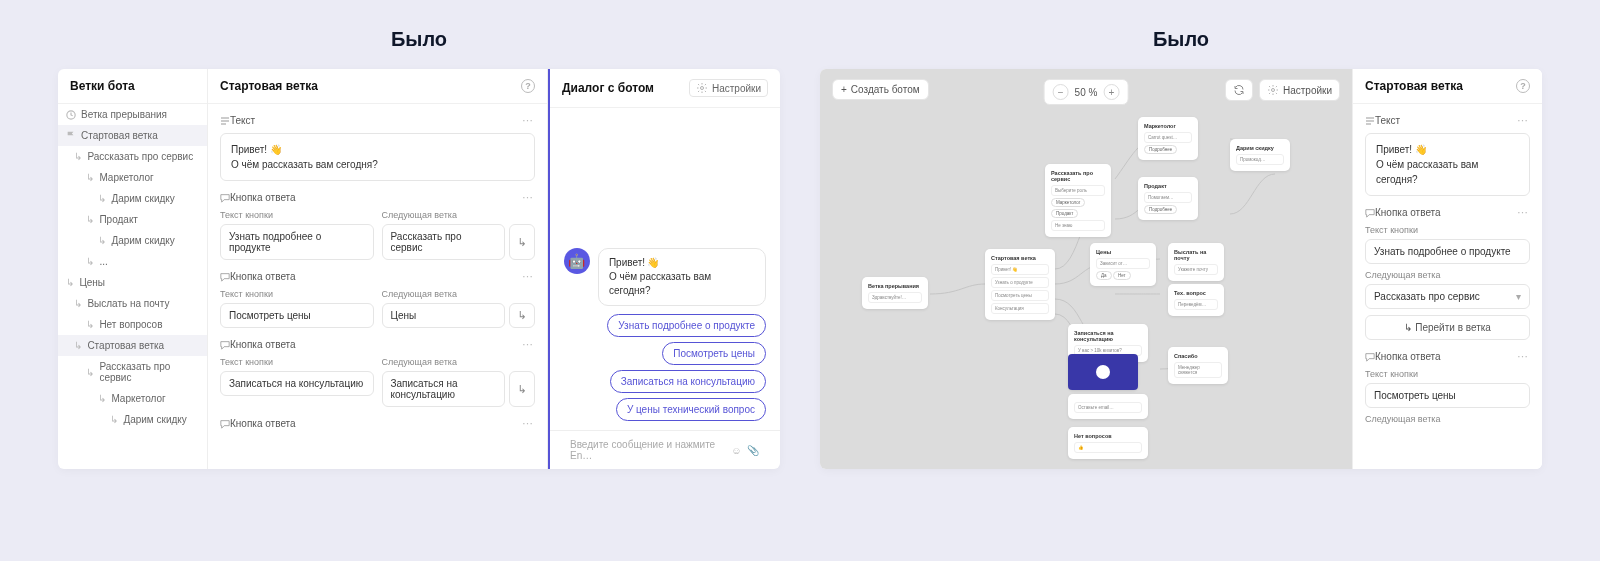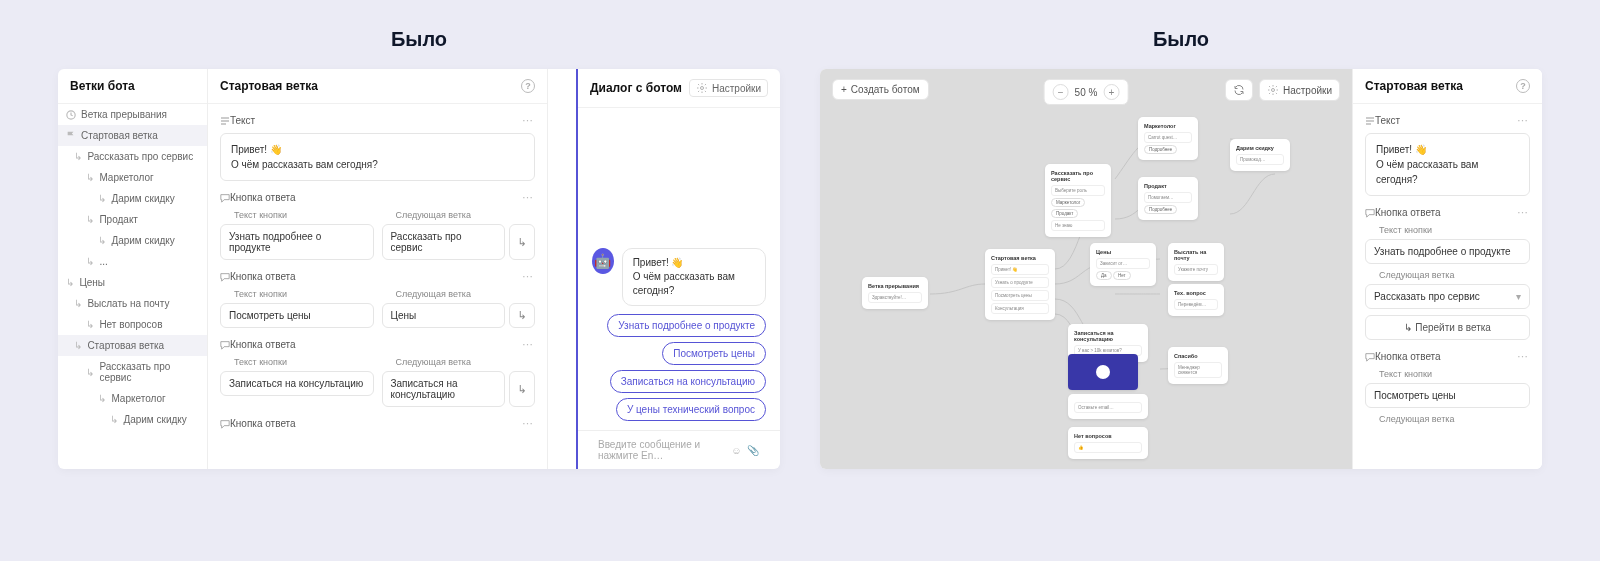--- a/index.html
+++ b/index.html
@@ -4,41 +4,41 @@
 <style>
   * { box-sizing: border-box; margin: 0; padding: 0; font-family: -apple-system, BlinkMacSystemFont, "Segoe UI", Arial, sans-serif; }
   body { background: #ebebf5; width: 1600px; height: 561px; overflow: hidden; }
   .wrap { display: flex; gap: 40px; padding: 20px 58px 0; }
   .side { flex: 1; display: flex; flex-direction: column; align-items: center; }
   .side-title { font-size: 20px; font-weight: 600; color: #0f172a; margin: 8px 0 18px; }
   .panel { background: #fff; width: 100%; height: 400px; border-radius: 6px; box-shadow: 0 2px 10px rgba(0,0,0,0.04); display: flex; overflow: hidden; font-size: 11px; color: #555; }
   
   .col-branches { width: 150px; border-right: 1px solid #eee; }
   .col-editor   { width: 340px; border-right: 1px solid #eee; }
-  .col-chat     { flex: 1; border-left: 2px solid #5653d6; margin-left: 28px; }
+  .col-chat     { flex: 1; border-left: 2px solid #5653d6; }
   .hd { display:flex; align-items:center; justify-content:space-between; padding:10px 12px; border-bottom:1px solid #f0f0f0; font-weight:600; color:#111; font-size:12px; }
   .hd .help { width:14px;height:14px;border:1px solid #bbb;border-radius:50%;display:inline-flex;align-items:center;justify-content:center;font-size:9px;color:#aaa;}
   .gear { width:12px;height:12px;fill:none;stroke:#888;stroke-width:1.3;}
   .settings-btn { display:flex;align-items:center;gap:4px;font-size:10px;color:#666;font-weight:400;border:1px solid #e5e5e5;border-radius:4px;padding:2px 6px;}
   .branches { font-size:10px; }
   .br-item { display:flex;align-items:center;gap:5px;padding:5px 8px;color:#666;cursor:pointer;}
   .br-item.sel { background:#f2f2f7; }
   .br-item.l1 { padding-left:16px;} .br-item.l2{padding-left:28px;} .br-item.l3{padding-left:40px;} .br-item.l4{padding-left:52px;}
   .ic-arrow { color:#bbb; font-size:10px;}
   .ic-flag { width:10px;height:10px;fill:#bbb;}
   .ic-clock{width:10px;height:10px;fill:none;stroke:#bbb;stroke-width:1.4;}
   
   .ed-body{padding:0 12px 12px;overflow:hidden;}
   .blk{margin-top:10px;}
   .blk-hd{display:flex;align-items:center;justify-content:space-between;font-size:10px;color:#555;margin-bottom:6px;}
   .blk-hd .l{display:flex;align-items:center;}
   .dots{color:#bbb;letter-spacing:2px;font-size:11px;}
   .txtbox{border:1px solid #e5e5e5;border-radius:6px;padding:8px 10px;font-size:10px;color:#333;line-height:1.5;}
   .row2{display:flex;gap:8px;}
-  .lbl{font-size:9px;color:#888;margin-bottom:4px;margin-left:14px;}
+  .lbl{font-size:9px;color:#888;margin-bottom:4px;}
   .inp{border:1px solid #e5e5e5;border-radius:6px;padding:6px 8px;font-size:10px;color:#333;width:100%;}
   .half{flex:1;}
   .goto{width:26px;border:1px solid #e5e5e5;border-radius:6px;display:flex;align-items:center;justify-content:center;color:#888;}
   
   .chat-body{padding:140px 14px 0;display:flex;flex-direction:column;gap:8px;position:relative;height:calc(100% - 70px);}
   .msgrow{display:flex;gap:8px;align-items:flex-start;}
   .avatar{width:26px;height:26px;border-radius:50%;background:#5a58e2;display:flex;align-items:center;justify-content:center;font-size:14px;color:#fff;}
   .bubble{border:1px solid #e5e5e5;border-radius:10px;padding:7px 10px;font-size:10px;color:#333;line-height:1.4;max-width:170px;}
   .opts{display:flex;flex-direction:column;gap:5px;align-items:flex-end;}
   .opt{border:1px solid #5653d6;color:#5653d6;border-radius:14px;padding:5px 10px;font-size:10px;}

